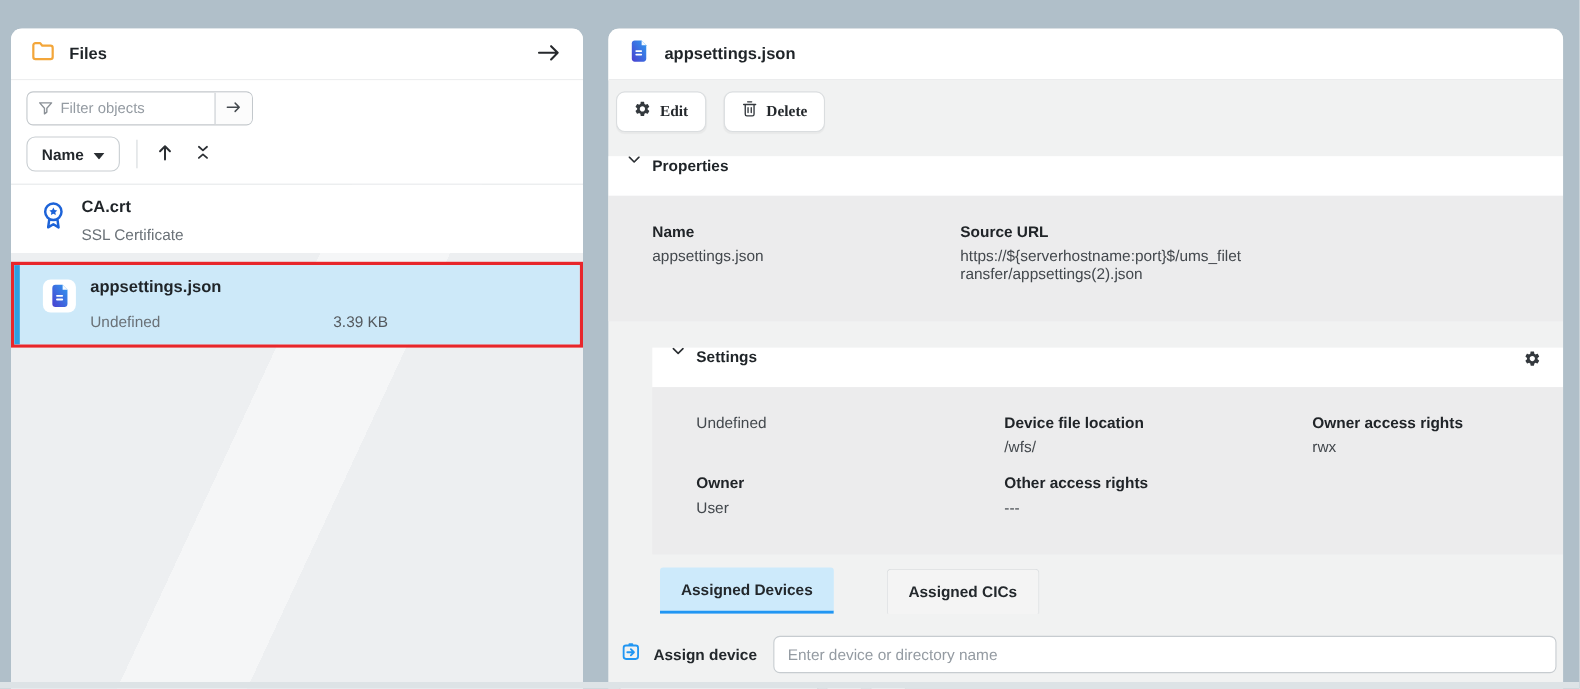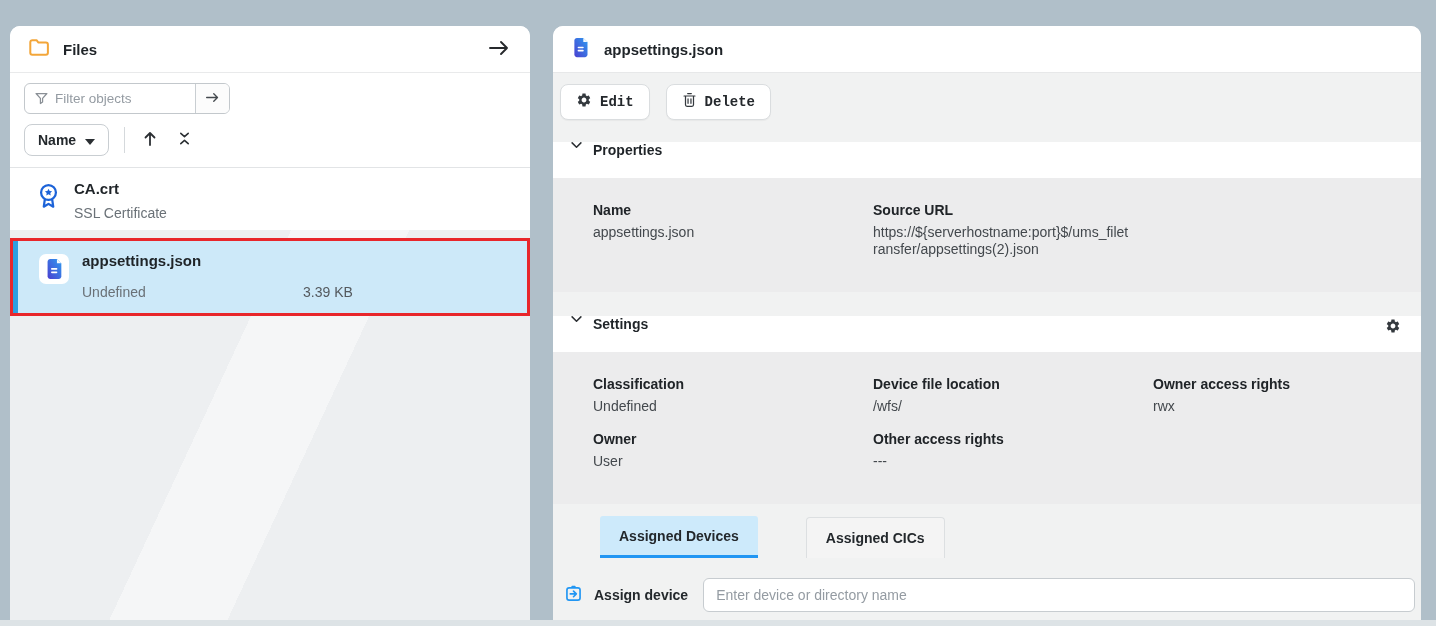--- a/index.html
+++ b/index.html
@@ -49,35 +49,35 @@
   .file-card.selected .fc-icon { left:21px; top:13px; width:30px; height:30px; background:#fff; border-radius:7px; display:flex; align-items:center; justify-content:center; }
   .file-card.selected .fc-title { top:11px; }
   .file-card.selected .fc-sub { top:43px; }
   .fc-size { position:absolute; left:285px; top:43px; font-size:14px; color:#54595e; }
 
   
   .rp-titlebar { flex:0 0 47px; display:flex; align-items:center; padding:0 17px; background:#fff; border-bottom:1px solid #e7e8e9; }
   .rp-title { font-size:15px; font-weight:bold; margin-left:13px; color:#1f2428; }
 
   .rp-toolbar { flex:0 0 57px; display:flex; align-items:center; gap:16px; padding:0 7px; }
-  .tool-btn { display:flex; align-items:center; gap:8px; background:#fff; border:1px solid #dadddf; border-radius:8px; padding:7px 15px; font-size:14px; font-weight:bold; color:#24282c; cursor:pointer; box-shadow:0 1px 1px rgba(0,0,0,.04); font-family:Liberation Mono, monospace; }
+  .tool-btn { display:flex; align-items:center; gap:8px; background:#fff; border:1px solid #dadddf; border-radius:8px; padding:7px 15px; font-size:14px; font-weight:bold; color:#24282c; cursor:pointer; box-shadow:0 1px 1px rgba(0,0,0,.04); font-family:Liberation Serif, serif; }
 
   .section-header { height:36px; background:#fff; display:flex; align-items:flex-start; padding:0 18px; }
   .section-header .chev { margin-right:11px; display:flex; }
   .section-title { font-size:14px; font-weight:bold; color:#1f2428; }
   .section-header .spacer { flex:1; }
 
   .section-body { background:#ececed; padding:24px 0 30px 40px; display:grid; grid-template-columns:280px 280px 280px; row-gap:16px; }
   .field { width:256px; }
   .field .f-label { font-size:14px; font-weight:bold; color:#202428; margin-bottom:6px; }
   .field .f-value { font-size:14px; color:#43484d; line-height:17px; overflow-wrap:anywhere; }
   .props-body { padding-bottom:34px; }
   .settings-body { padding-bottom:34px; }
   .props-section { margin-top:12px; }
-  .settings-section { margin-top:24px; }
+  .settings-section { margin-top:24px;margin-left:40px; }
 
   .tabs-row { margin-top:12px; padding-left:7px; display:flex; gap:8px; align-items:flex-end; }
   .tab { font-size:14px; font-weight:bold; color:#23282c; cursor:pointer;margin-left:40px; }
   .tab.active { background:#cdeafb; padding:12px 19px 11px; border-bottom:3px solid #2196f3; border-radius:3px 3px 0 0; }
   .tab.inactive { background:#f4f4f4; border:1px solid #dcdfe1; border-bottom:none; padding:12px 19px 12px; border-radius:4px 4px 0 0; }
 
   .assign-row { margin-top:20px; display:flex; align-items:center; padding:0 6px 0 10px; height:36px; }
   .assign-label { font-size:14px; font-weight:bold; color:#23282c; margin:0 15px 0 10px; white-space:nowrap; }
   .assign-input { flex:1; height:34px; border:1px solid #c7ccd0; border-radius:6px; background:#fff; padding:0 12px; font-size:14px; font-family:"Liberation Sans",sans-serif; color:#2c3136; outline:none; }
 
@@ -262,21 +262,20 @@
       <button class="icon-btn">
         <span>
           <svg width="16" height="16" viewBox="0 0 24 24">
               <path fill="#34393e" d="M19.14 12.94c.04-.3.06-.61.06-.94 0-.32-.02-.64-.07-.94l2.03-1.58c.18-.14.23-.41.12-.61l-1.92-3.32c-.12-.22-.37-.29-.59-.22l-2.39.96c-.5-.38-1.03-.7-1.62-.94l-.36-2.54c-.04-.24-.24-.41-.48-.41h-3.84c-.24 0-.43.17-.47.41L9.25 5.35c-.59.24-1.13.57-1.62.94l-2.39-.96c-.22-.08-.47 0-.59.22L2.74 8.87c-.12.21-.08.47.12.61l2.03 1.58c-.05.3-.09.63-.09.94s.02.64.07.94l-2.03 1.58c-.18.14-.23.41-.12.61l1.92 3.32c.12.22.37.29.59.22l2.39-.96c.5.38 1.03.7 1.62.94l.36 2.54c.05.24.24.41.48.41h3.84c.24 0 .44-.17.47-.41l.36-2.54c.59-.24 1.13-.56 1.62-.94l2.39.96c.22.08.47 0 .59-.22l1.92-3.32c.12-.22.07-.47-.12-.61l-2.01-1.58zM12 15.6c-1.98 0-3.6-1.62-3.6-3.6s1.62-3.6 3.6-3.6 3.6 1.62 3.6 3.6-1.62 3.6-3.6 3.6z"></path>
             </svg>
         </span>
       </button>
     </div>
     <div class="section-body settings-body">
       <div class="field">
-        <div class="f-label">Classification</div>
         <div class="f-value">Undefined</div>
       </div>
       <div class="field">
         <div class="f-label">Device file location</div>
         <div class="f-value">/wfs/</div>
       </div>
       <div class="field">
         <div class="f-label">Owner access rights</div>
         <div class="f-value">rwx</div>
       </div>

